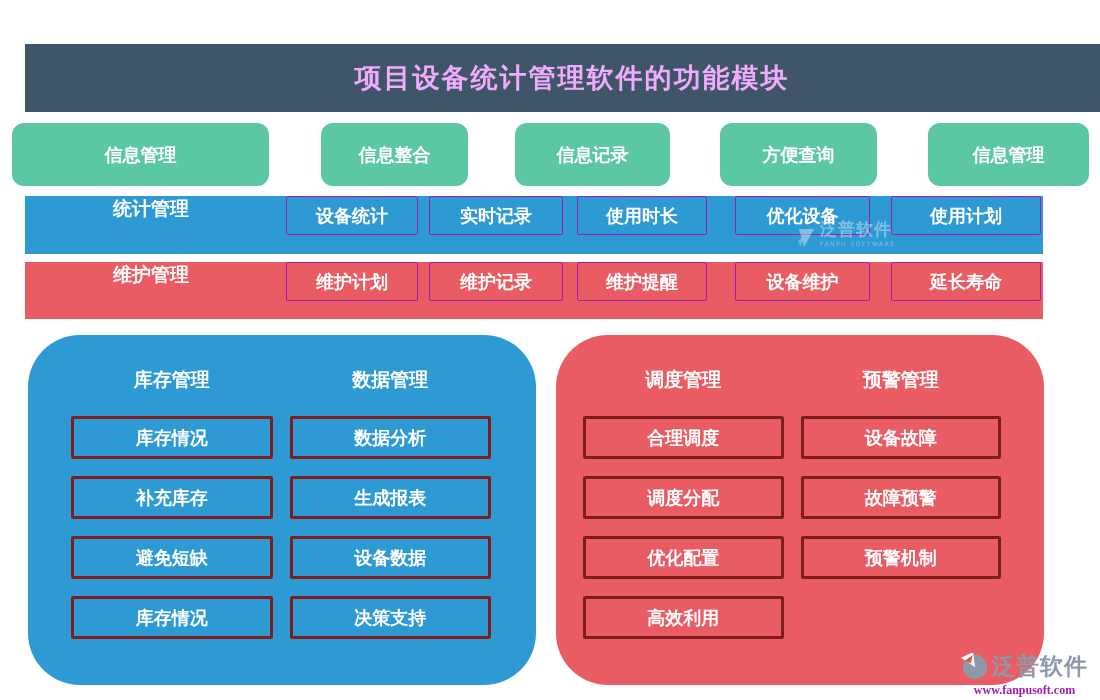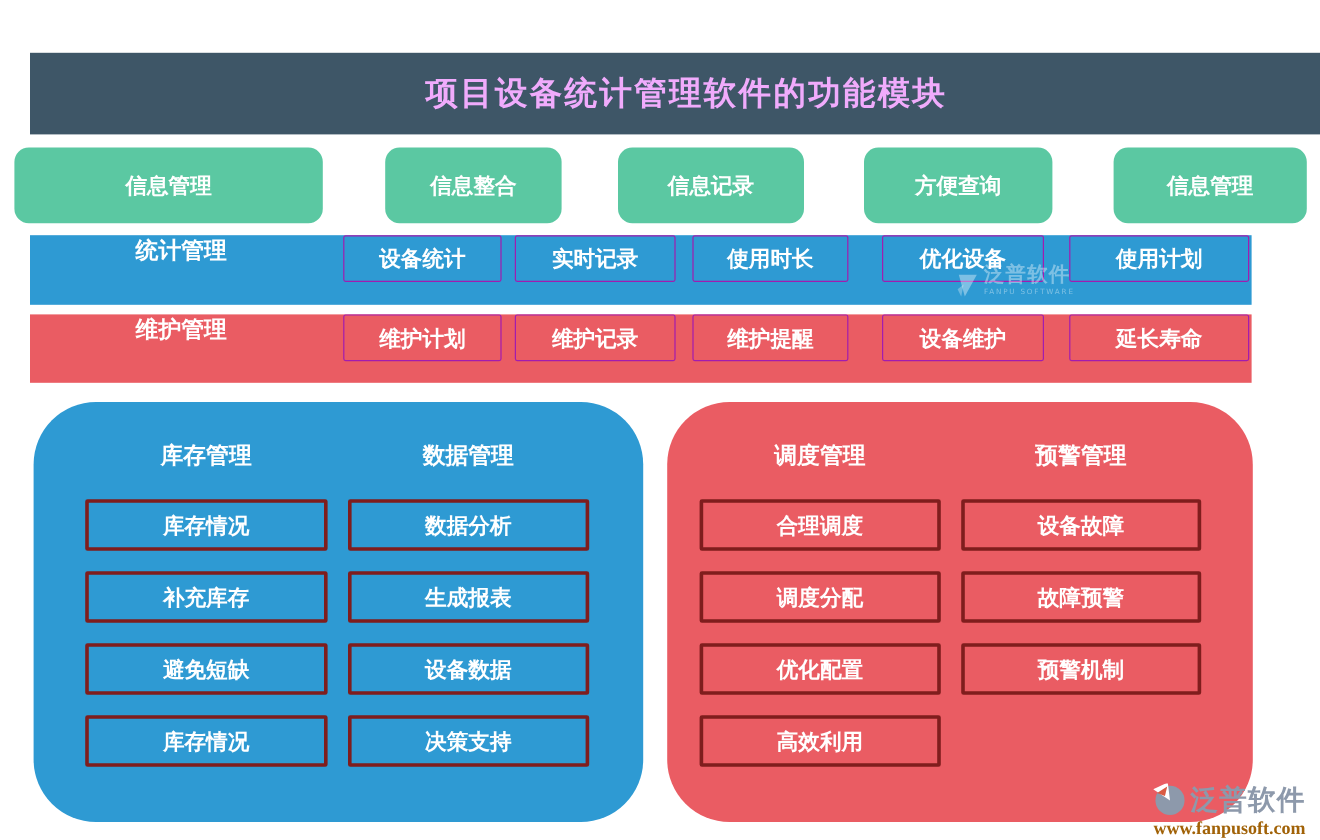--- a/index.html
+++ b/index.html
@@ -54,21 +54,21 @@
     color:rgba(255,255,255,0.38);pointer-events:none;
   }
   .wm-glyph{width:20px;height:22px;margin-top:6px;}
   .wm-text{display:flex;flex-direction:column;line-height:1;}
   .wm-cn{font-size:17px;font-weight:bold;letter-spacing:1px;}
   .wm-en{font-size:6px;letter-spacing:1.5px;margin-top:3px;}
   
   .brand{position:absolute;right:12px;top:651px;display:flex;flex-direction:column;align-items:center;}
   .brand-row{display:flex;align-items:center;gap:3px;}
   .brand-name{font-size:23px;font-weight:bold;color:#8d99ab;letter-spacing:1px;}
-  .brand-url{font-size:15px;font-weight:bold;color:#a16207;margin-top:1px;font-family:"Liberation Serif","DejaVu Serif",serif;}
+  .brand-url{font-size:12px;font-weight:bold;color:#a21caf;margin-top:1px;font-family:"Liberation Serif","DejaVu Serif",serif;}
 </style>
 </head>
 <body>
 
 <div class="header">
   <span>项目设备统计管理软件的功能模块</span>
 </div>
 
 <div class="green-row">
   <div class="green-btn gb1">信息管理</div>

